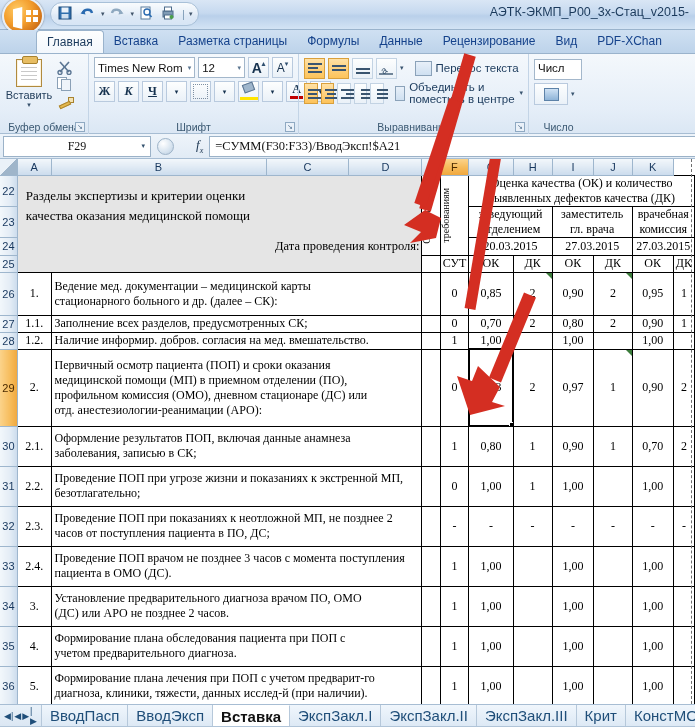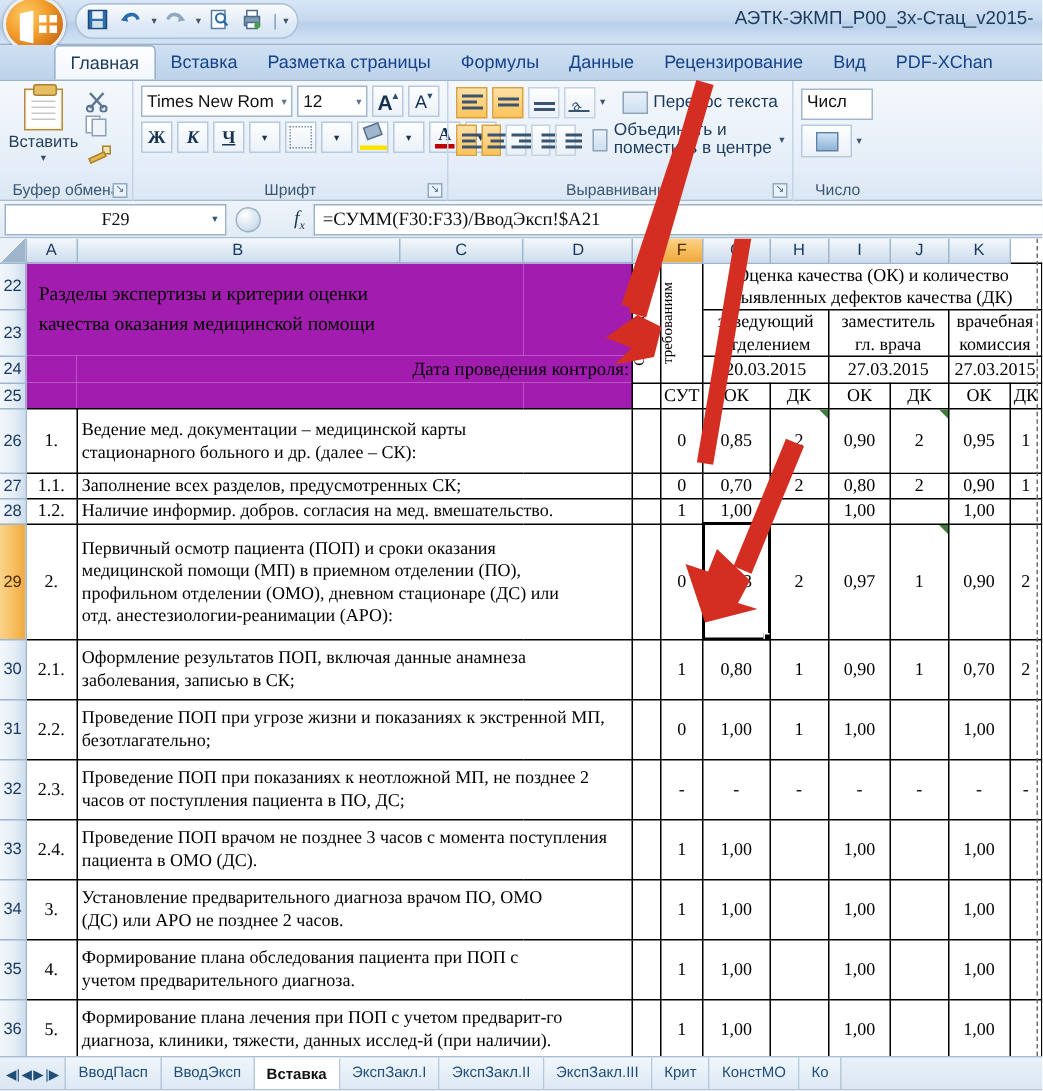--- a/index.html
+++ b/index.html
@@ -225,21 +225,21 @@
   td.cell {
     border: 1px solid #000;
     font-family: "Liberation Serif", serif;
     font-size: 12px; color: #000;
     padding: 0 2px; vertical-align: middle;
     background: #fff;
     line-height: 1.25;
     overflow: hidden;
   }
   td.plain { border: 1px solid #d4d4d4; background:#fff; }
-  td.nb { border: none; background: #a21caf; }
+  td.nb { border: none; background: #e5e5e5; }
   .ctr { text-align: center; }
   .lft { text-align: left; }
   .rgt { text-align: right; }
   .vert {
     writing-mode: vertical-rl; transform: rotate(180deg);
     font-size: 10px; white-space: nowrap; text-align: center;
     line-height: 1;
   }
   .f-small { font-size: 10.5px; }
   .f-xs { font-size: 10px; }
@@ -277,21 +277,21 @@
     height: 22px;
     background: linear-gradient(180deg,#e9f1f9,#dbe7f3);
     border-top: 1px solid #a7bdd3;
     display: flex; align-items: stretch;
     overflow: hidden;
   }
   .navbtns { display:flex; align-items:center; gap:1px; padding: 0 4px; border-right:1px solid #b6c8da;}
   .navbtns span { font-size: 9px; color:#1f4e79; }
   .stab {
     display: flex; align-items: center; padding: 0 8px;
-    font-size: 10px; color: #1f4e79;
+    font-size: 15px; color: #1f4e79;
     background: linear-gradient(180deg,#f0f6fc,#dde9f5);
     border-right: 1px solid #b6c8da;
     transform: skewX(0deg);
     white-space: nowrap;
   }
   .stab.active {
     background: #fff; font-weight: bold; color: #111;
     border-top: 1px solid #fff;
   }
   .statusbar {
@@ -705,21 +705,21 @@
             <td class="cell ctr f-small"></td>
             <td class="cell ctr f-small">1,00</td>
             <td class="cell ctr f-small"></td>
           </tr>
           <tr>
             <td class="rowhdr sel" style="height: 77px;">29</td>
             <td class="cell ctr f-mid">2.</td>
             <td class="cell lft f-mid" colspan="3" style="padding-left: 3px;">
               <div>Первичный осмотр пациента (ПОП) и сроки оказания</div>
               <div>медицинской помощи (МП) в приемном отделении (ПО),</div>
-              <div>профильном отделении (ОМО), дневном стационаре (ДС) или</div>
+              <div>профильном комиссия (ОМО), дневном стационаре (ДС) или</div>
               <div>отд. анестезиологии-реанимации (АРО):</div>
             </td>
             <td class="cell ctr f-xs"></td>
             <td class="cell ctr f-mid">0</td>
             <td class="cell ctr f-mid selcell">0,93</td>
             <td class="cell ctr f-mid">2</td>
             <td class="cell ctr f-mid">0,97</td>
             <td class="cell ctr f-mid gmark">1</td>
             <td class="cell ctr f-mid">0,90</td>
             <td class="cell ctr f-mid">2</td>

